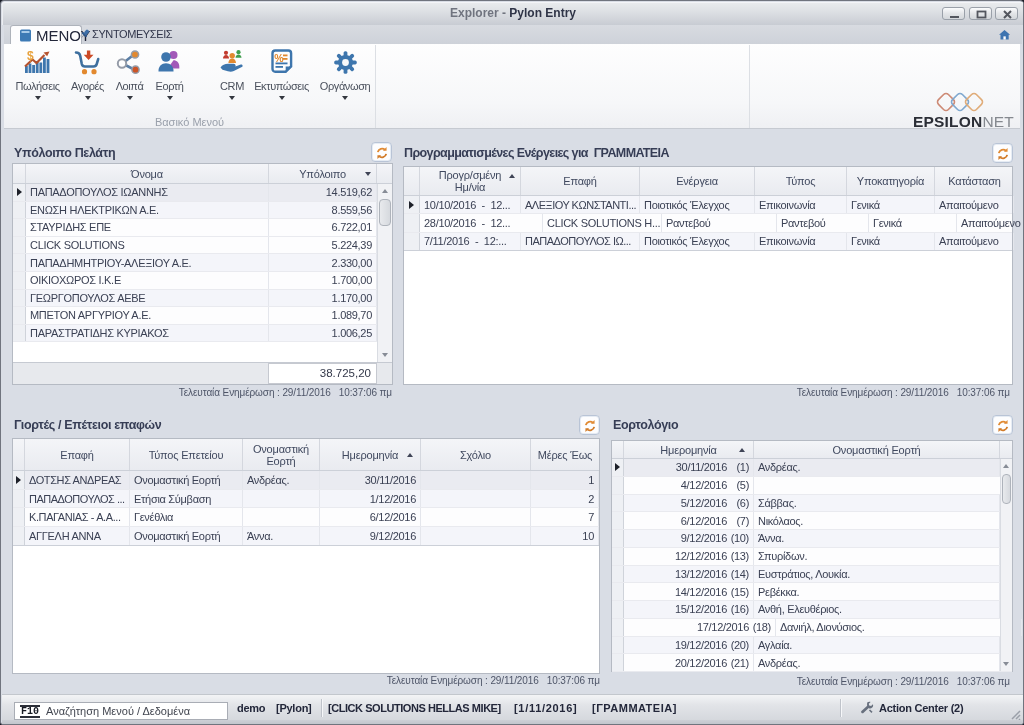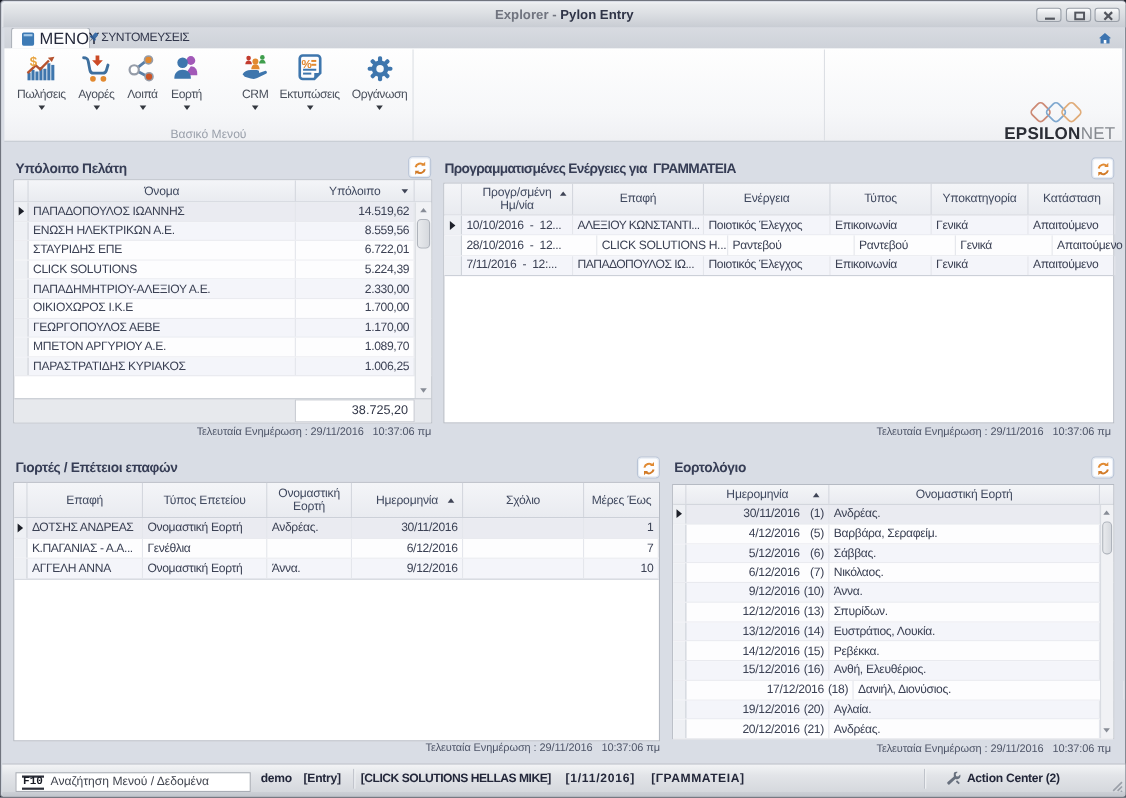--- a/index.html
+++ b/index.html
@@ -354,20 +354,29 @@
           <div class="c ind" style="width:12px">
             <i class="mark"></i>
           </div>
           <div class="c" style="width:105px;letter-spacing:-0.4px">ΔΟΤΣΗΣ ΑΝΔΡΕΑΣ</div>
           <div class="c" style="width:113px">Ονομαστική Εορτή</div>
           <div class="c" style="width:77px">Ανδρέας.</div>
           <div class="c num" style="width:101px">30/11/2016</div>
           <div class="c" style="width:110px"></div>
           <div class="c num" style="width:68px">1</div>
         </div>
+<div class="rw alt" style="height:18.7px">
+          <div class="c ind" style="width:12px"></div>
+          <div class="c" style="width:105px;letter-spacing:-0.5px">ΠΑΠΑΔΟΠΟΥΛΟΣ ...</div>
+          <div class="c" style="width:113px">Ετήσια Σύμβαση</div>
+          <div class="c" style="width:77px"></div>
+          <div class="c num" style="width:101px">1/12/2016</div>
+          <div class="c" style="width:110px"></div>
+          <div class="c num" style="width:68px">2</div>
+        </div>
 <div class="rw" style="height:18.7px">
           <div class="c ind" style="width:12px"></div>
           <div class="c" style="width:105px;letter-spacing:-0.4px">Κ.ΠΑΓΑΝΙΑΣ - Α.Α...</div>
           <div class="c" style="width:113px">Γενέθλια</div>
           <div class="c" style="width:77px"></div>
           <div class="c num" style="width:101px">6/12/2016</div>
           <div class="c" style="width:110px"></div>
           <div class="c num" style="width:68px">7</div>
         </div>
 <div class="rw alt lst" style="height:18.7px">
@@ -401,21 +410,20 @@
 <div class="rw cur" style="height:17.75px">
           <div class="c ind" style="width:12px">
             <i class="mark"></i>
           </div>
           <div class="c num" style="width:130px">30/11/2016<u class="pn">(1)</u></div>
           <div class="c" style="width:246px">Ανδρέας.</div>
         </div>
 <div class="rw" style="height:17.75px">
           <div class="c ind" style="width:12px"></div>
           <div class="c num" style="width:130px">4/12/2016<u class="pn">(5)</u></div>
-          <div class="c" style="width:246px">Βαρβάρα, Σεραφείμ.</div>
         </div>
 <div class="rw alt" style="height:17.75px">
           <div class="c ind" style="width:12px"></div>
           <div class="c num" style="width:130px">5/12/2016<u class="pn">(6)</u></div>
           <div class="c" style="width:246px">Σάββας.</div>
         </div>
 <div class="rw" style="height:17.75px">
           <div class="c ind" style="width:12px"></div>
           <div class="c num" style="width:130px">6/12/2016<u class="pn">(7)</u></div>
           <div class="c" style="width:246px">Νικόλαος.</div>
@@ -467,21 +475,21 @@
         </div>
 </div>
 <div class="foot" style="left:607px;top:547px;width:399px;text-align:right">Τελευταία Ενημέρωση : 29/11/2016&nbsp;&nbsp;&nbsp;10:37:06 πμ</div>
 </div>
 <div id="statusbar">
 <div id="searchbox">
         <span id="f10">F10</span>
         <span id="sphold">Αναζήτηση Μενού / Δεδομένα</span>
       </div>
 <div class="it" style="left:235px">demo</div>
-<div class="it" style="left:274px">[Entry]</div>
+<div class="it" style="left:274px">[Pylon]</div>
 <div class="it" style="left:326px;letter-spacing:-0.45px">[CLICK SOLUTIONS HELLAS MIKE]</div>
 <div class="it" style="left:512px;letter-spacing:0.7px">[1/11/2016]</div>
 <div class="it" style="left:590px;letter-spacing:0.5px">[ΓΡΑΜΜΑΤΕΙΑ]</div>
 <div class="ssep" style="left:319px"></div>
 <div class="ssep" style="left:838px"></div>
 <svg class="it" style="left:858px;top:6px" width="14" height="13" viewBox="0 0 14 13">
         <g fill="#68707e">
           <path d="M1.2 10.2L7.5 4.6l1.8 1.9-6.2 5.7c-.8.7-2.5-1-1.9-2z"></path>
           <path d="M7.2 1.6C8 .7 9.5.4 10.6.9L8.8 2.7l.4 1.9 1.9.4 1.8-1.8c.5 1.1.2 2.6-.7 3.4-.9.9-2.2 1.1-3.3.7L7.4 5.8c-.5-1.1-.3-3.1-.2-4.2z"></path>
         </g>

